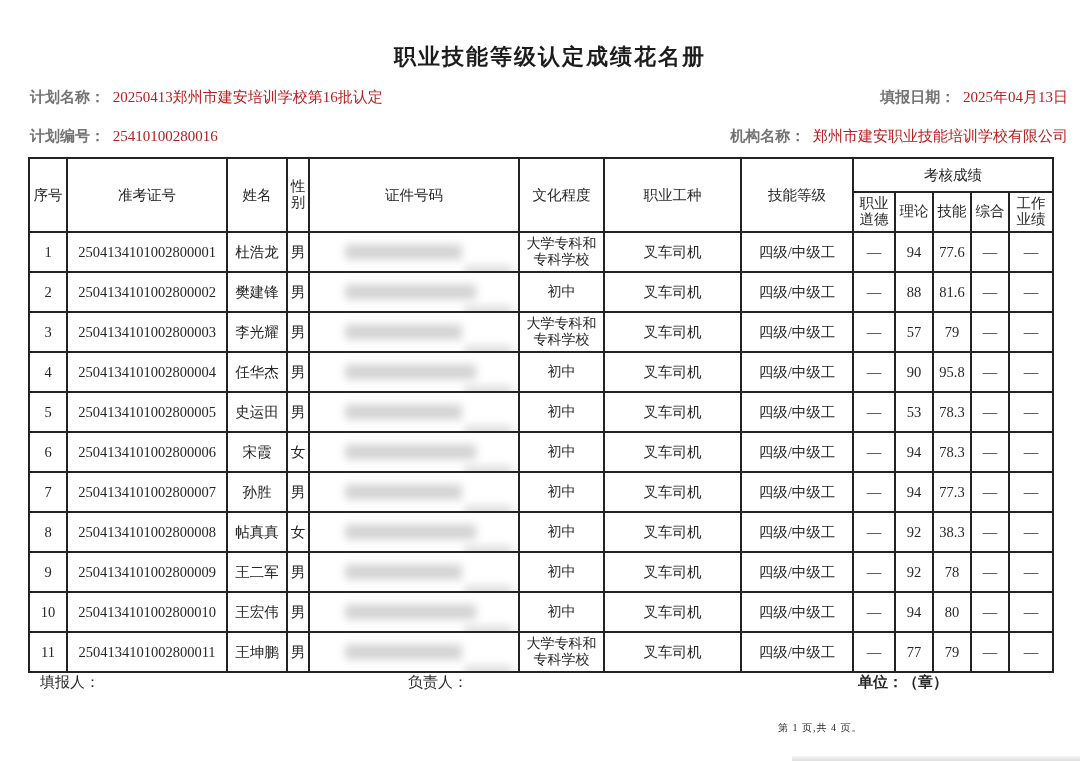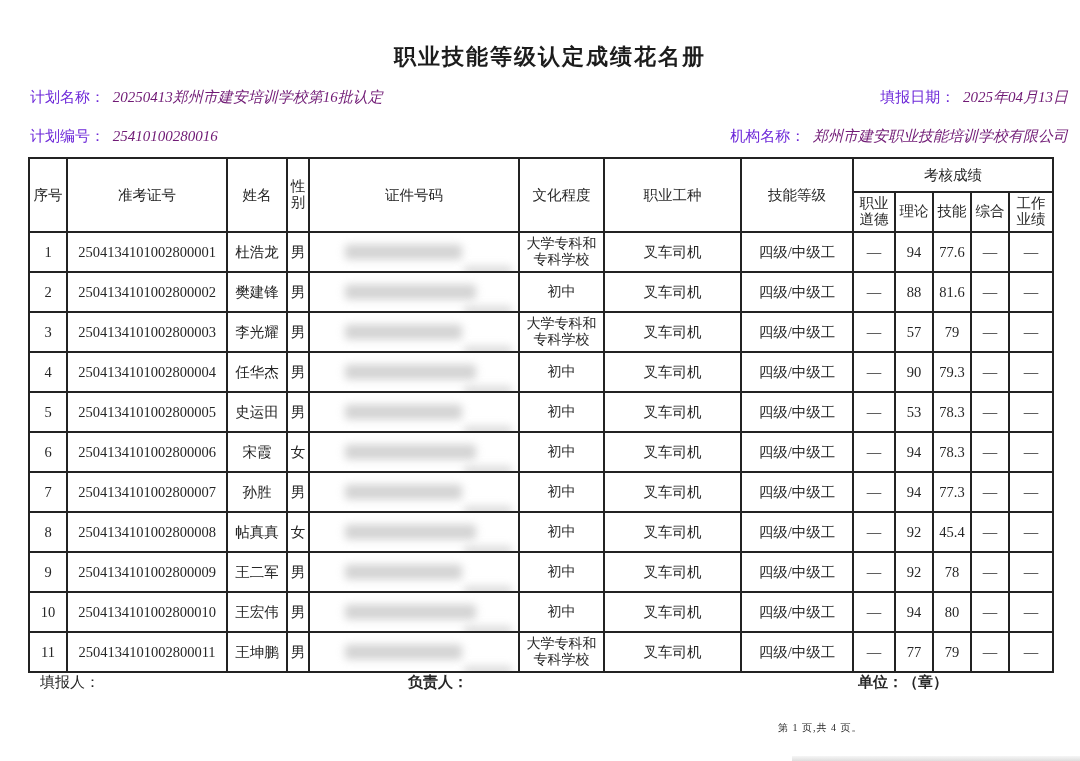--- a/index.html
+++ b/index.html
@@ -23,22 +23,22 @@
     position:absolute; top:42px; left:0; width:100%; text-align:center;
     font-family:"Liberation Sans","DejaVu Sans",sans-serif;
     font-weight:700; font-size:22px; letter-spacing:2px; color:#1c1c1c;
   }
 
   .meta-line { position:absolute; left:30px; right:32px; font-size:15px; }
   .meta-line .left  { position:absolute; left:0; top:0; white-space:nowrap; }
   .meta-line .right { position:absolute; right:0; top:0; white-space:nowrap; }
   .meta1 { top:88px; }
   .meta2 { top:127px; }
-  .lbl { font-weight:400; color:#6d28d9; }
-  .val { font-weight:400; color:#701a75; padding-left:4px;font-style:italic; }
+  .lbl { font-weight:700; color:#737373; }
+  .val { font-weight:400; color:#b91c1c; padding-left:4px; }
 
   table.roster {
     position:absolute; left:28px; top:157px; width:1024px;
     border-collapse:collapse; table-layout:fixed;
     font-size:14.5px; color:#262626;
   }
   .roster th, .roster td {
     border:2px solid #232323; padding:0; text-align:center;
     vertical-align:middle; font-weight:400; line-height:1.25;
     overflow:hidden;
@@ -70,21 +70,21 @@
     height:15px; background:#c4c4c4; border-radius:3px;
     filter:blur(4px); opacity:.75;
   }
   .blur2 {
     position:absolute; right:3%; bottom:-5px; width:23%; height:10px;
     background:#cccccc; border-radius:3px; filter:blur(4px); opacity:.7;
   }
 
   .footer-line { position:absolute; top:673px; left:0; width:1080px; font-size:15px; }
   .footer-line .filler  { position:absolute; left:40px;  font-weight:400; }
-  .footer-line .manager { position:absolute; left:408px; font-weight:700; }
+  .footer-line .manager { position:absolute; left:408px; font-weight:400; }
   .footer-line .unit    { position:absolute; left:858px; font-weight:700; }
 
   .page-info {
     position:absolute; top:721px; left:778px;
     font-size:10px; color:#2b2b2b; letter-spacing:1px;
   }
 </style>
 </head>
 <body>
 
@@ -223,21 +223,21 @@
             <div class="blur-wrap">
               <div class="blur1" style="width: 63%;"></div>
               <div class="blur2"></div>
             </div>
           </td>
           <td class="edu">初中</td>
           <td>叉车司机</td>
           <td>四级/中级工</td>
           <td>—</td>
           <td>90</td>
-          <td>79.3</td>
+          <td>95.8</td>
           <td>—</td>
           <td>—</td>
         </tr>
         <tr>
           <td>5</td>
           <td>2504134101002800005</td>
           <td>史运田</td>
           <td>男</td>
           <td>
             <div class="blur-wrap">
@@ -303,21 +303,21 @@
             <div class="blur-wrap">
               <div class="blur1" style="width: 63%;"></div>
               <div class="blur2"></div>
             </div>
           </td>
           <td class="edu">初中</td>
           <td>叉车司机</td>
           <td>四级/中级工</td>
           <td>—</td>
           <td>92</td>
-          <td>45.4</td>
+          <td>38.3</td>
           <td>—</td>
           <td>—</td>
         </tr>
         <tr>
           <td>9</td>
           <td>2504134101002800009</td>
           <td>王二军</td>
           <td>男</td>
           <td>
             <div class="blur-wrap">

